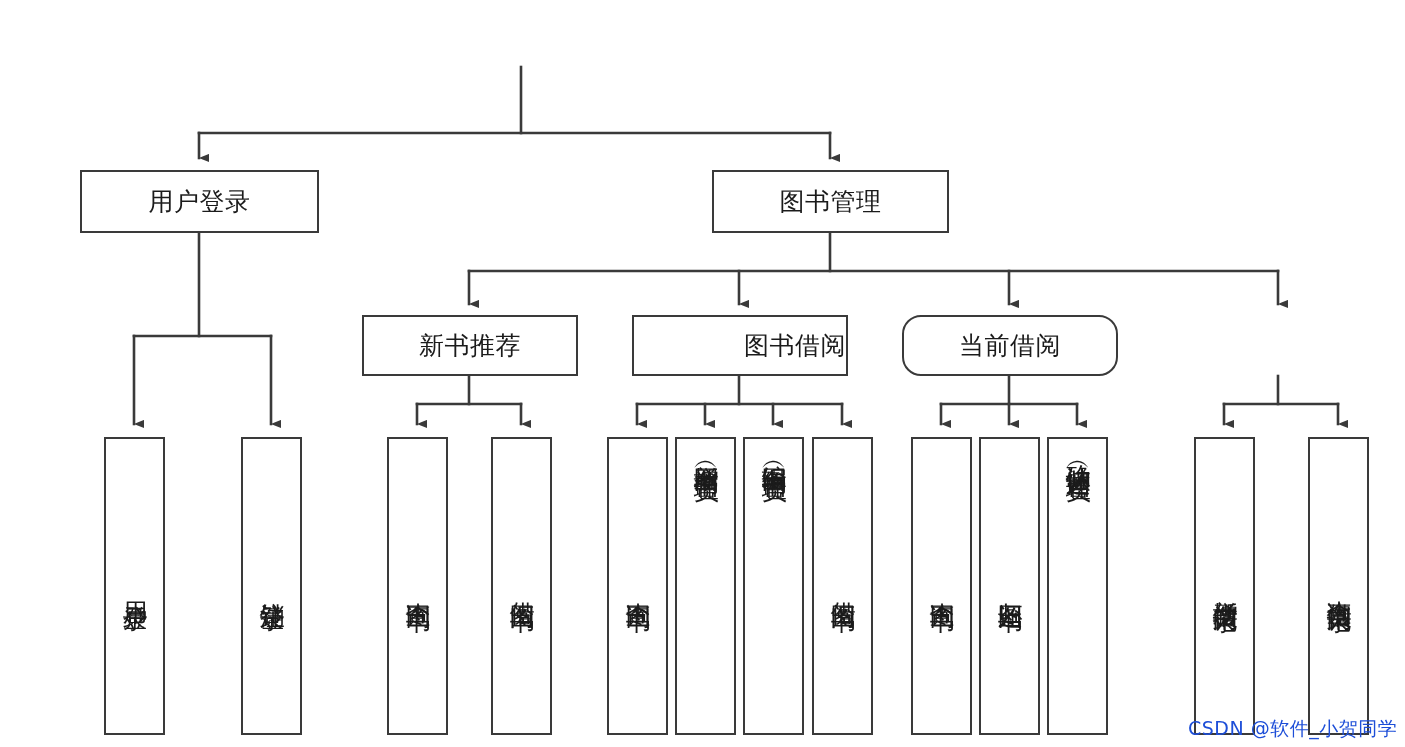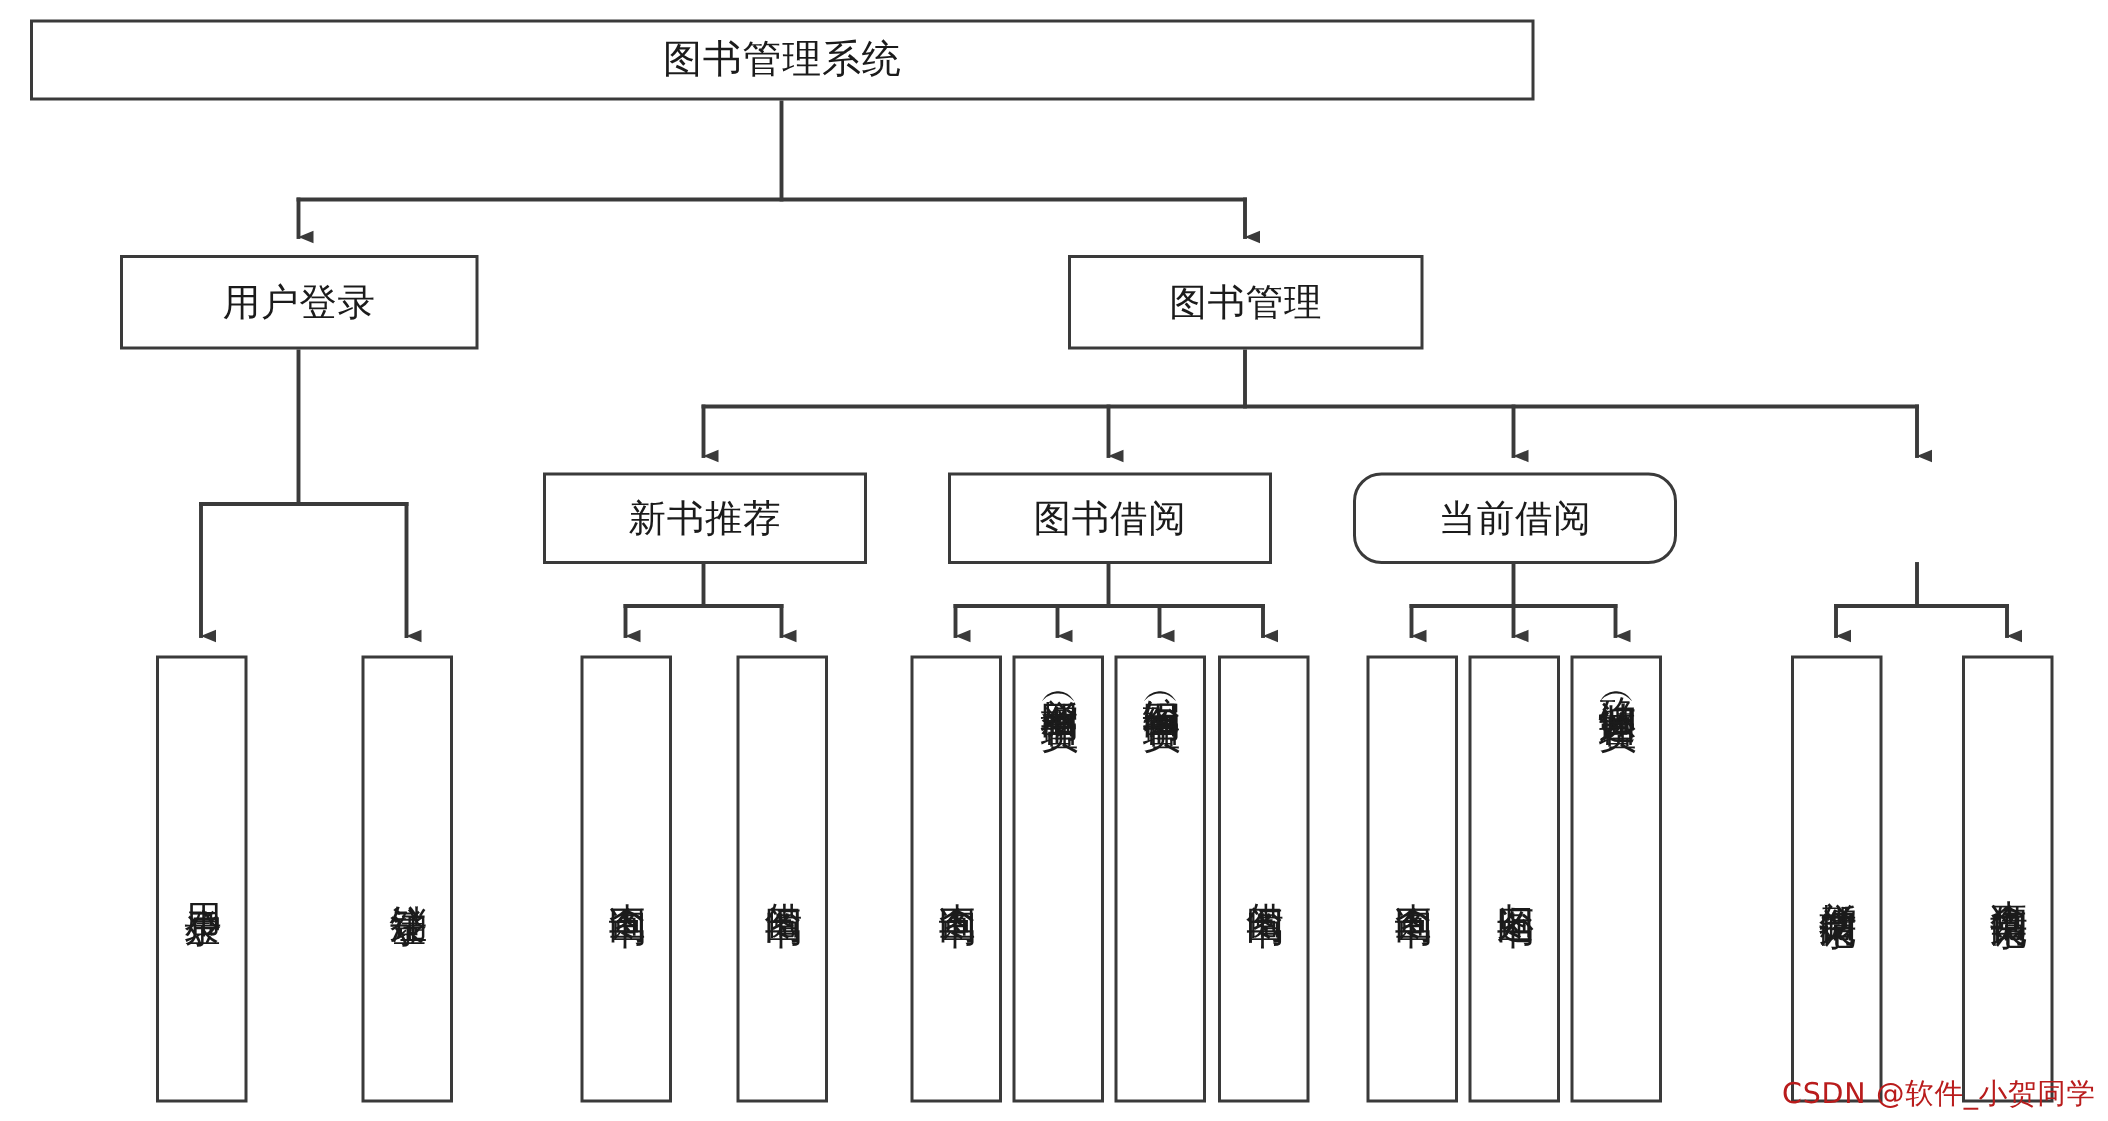--- a/index.html
+++ b/index.html
@@ -65,21 +65,21 @@
   }
   .node.v.mid {
     align-items: center;
     padding-top: 0;
   }
   #watermark {
     position: absolute;
     left: 1188px;
     top: 716px;
     font-size: 19px;
-    color: #b91c1c;
+    color: #1d4ed8;
     white-space: nowrap;
     letter-spacing: 0.5px;
     font-family: "DejaVu Sans", "Liberation Sans", sans-serif;
   }
 </style>
 </head>
 <body>
 
 <div id="canvas">
 
@@ -126,35 +126,32 @@
       <line x1="1009" y1="404" x2="1009" y2="424" marker-end="url(#arw)"></line>
       <line x1="1077" y1="404" x2="1077" y2="424" marker-end="url(#arw)"></line>
 
       <line x1="1278" y1="376" x2="1278" y2="404"></line>
       <line x1="1224" y1="404" x2="1338" y2="404"></line>
       <line x1="1224" y1="404" x2="1224" y2="424" marker-end="url(#arw)"></line>
       <line x1="1338" y1="404" x2="1338" y2="424" marker-end="url(#arw)"></line>
     </g>
   </svg>
 
-  <div class="node h root" style="left:20px; top:13px; width:1003px; height:54px;">
-    <span class="lbl">图书管理系统</span>
-  </div>
 
   <div class="node h" style="left:80px; top:170px; width:239px; height:63px;">
     <span class="lbl">用户登录</span>
   </div>
   <div class="node h" style="left:712px; top:170px; width:237px; height:63px;">
     <span class="lbl">图书管理</span>
   </div>
 
   <div class="node h" style="left:362px; top:315px; width:216px; height:61px;">
     <span class="lbl">新书推荐</span>
   </div>
-  <div class="node h" style="left:632px; top:315px; width:216px; height:61px;">
+  <div class="node h" style="left:632px; top:315px; width:216px; height:61px;justify-content:flex-end;">
     <span class="lbl">图书借阅</span>
   </div>
   <div class="node h" style="left:902px; top:315px; width:216px; height:61px;border-radius:19px;">
     <span class="lbl">当前借阅</span>
   </div>
 
   <div class="node v mid" style="left:104px; top:437px; width:61px; height:298px;">
     <span class="lbl">用户登录</span>
   </div>
   <div class="node v mid" style="left:241px; top:437px; width:61px; height:298px;">

